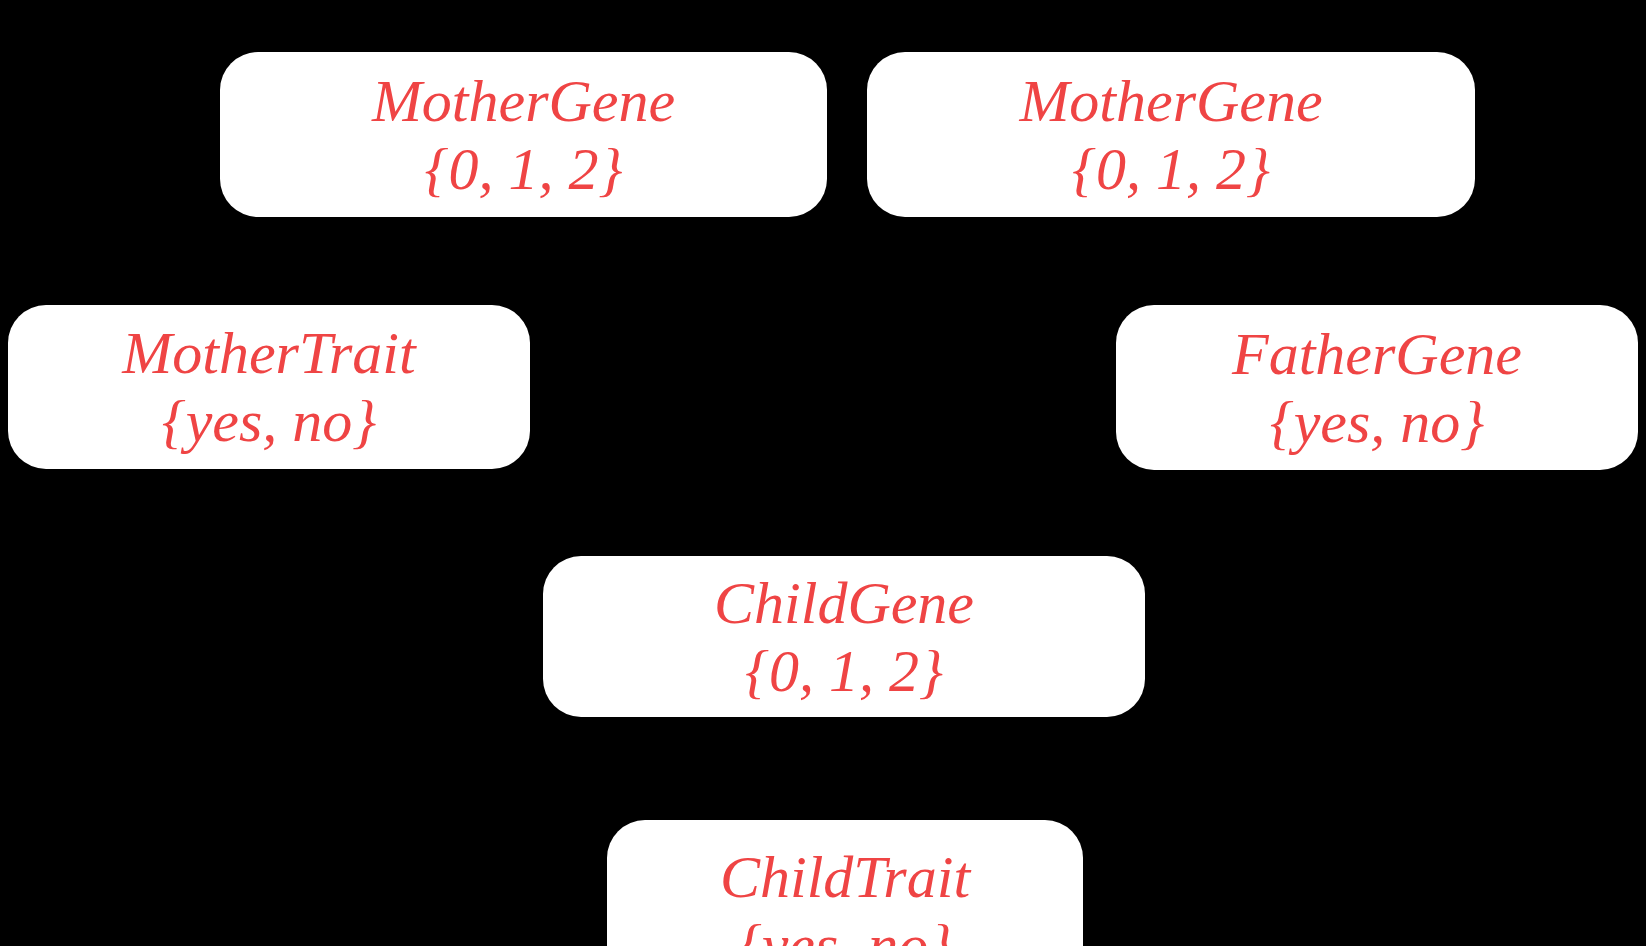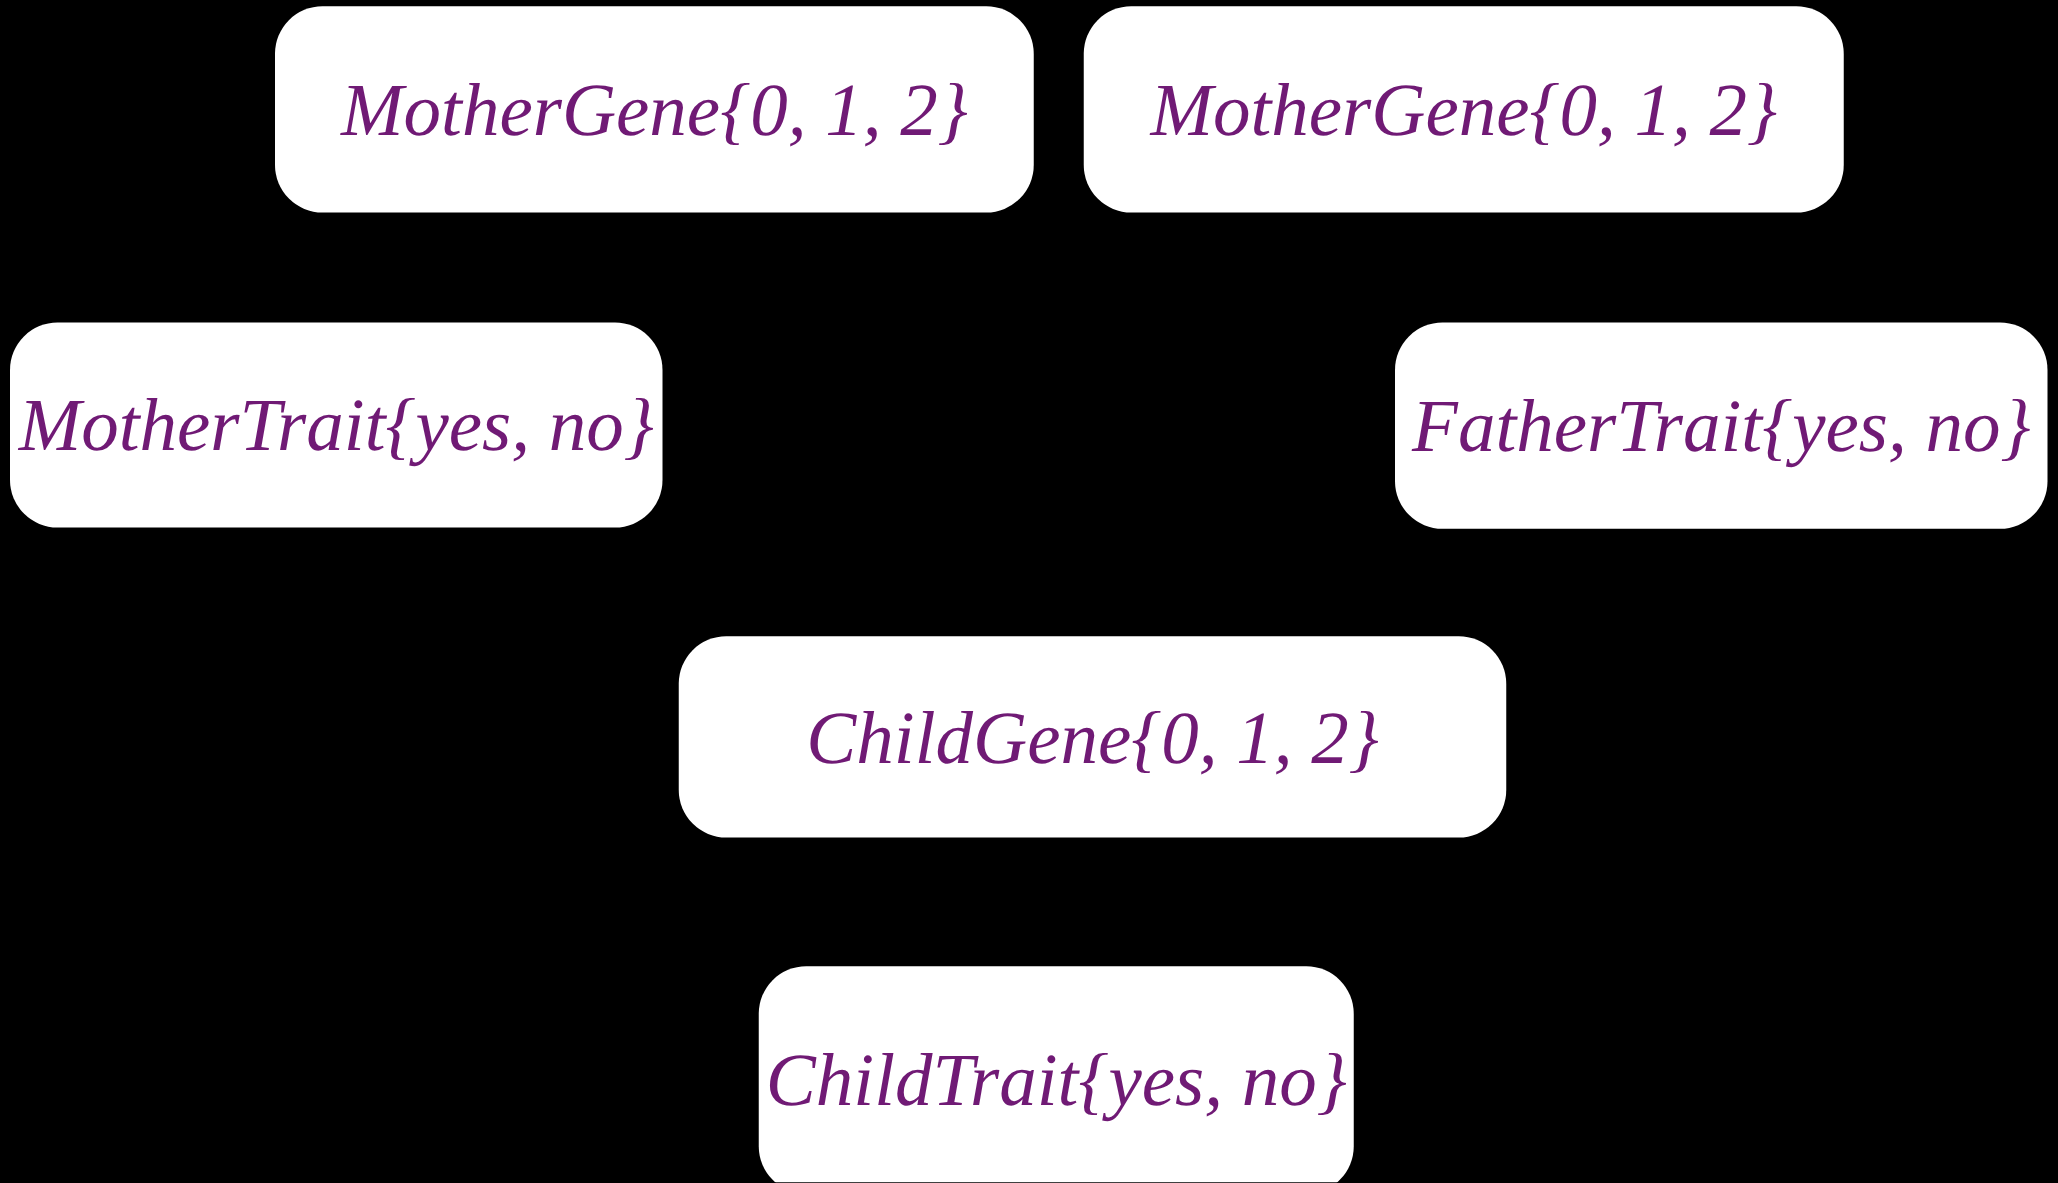--- a/index.html
+++ b/index.html
@@ -13,39 +13,40 @@
     height: 946px;
     background: #000000;
     overflow: hidden;
     font-family: "Liberation Serif", serif;
   }
   .node {
     position: absolute;
     background: #ffffff;
     border-radius: 38px;
     display: flex;
-    flex-direction: row;
+    flex-direction: column;
     align-items: center;
     justify-content: center;
     text-align: center;
-    color: #701a75;
+    color: #ef4444;
     font-style: italic;
     font-size: 60px;
     line-height: 68px;
     white-space: nowrap;
+    margin-top: 47px;
   }
   .node-title, .node-values {
     display: block;
   }
   
   .pos-mother-gene  { left: 220px;  top: 5px;   width: 607px; height: 165px; }
   .pos-father-gene  { left: 867px;  top: 5px;   width: 608px; height: 165px; }
   .pos-mother-trait { left: 8px;    top: 258px; width: 522px; height: 164px; }
   .pos-father-trait { left: 1116px; top: 258px; width: 522px; height: 165px; }
-  .pos-child-gene   { left: 543px;  top: 509px; width: 662px; height: 161px; }
+  .pos-child-gene   { left: 543px;  top: 509px; width: 602px; height: 161px; }
   .pos-child-trait  { left: 607px;  top: 773px; width: 476px; height: 182px; }
 </style>
 </head>
 <body>
 
 <div class="canvas">
 
   <div class="node pos-mother-gene">
     <span class="node-title">MotherGene</span>
     <span class="node-values">{0, 1, 2}</span>
@@ -55,21 +56,21 @@
     <span class="node-title">MotherGene</span>
     <span class="node-values">{0, 1, 2}</span>
   </div>
 
   <div class="node pos-mother-trait">
     <span class="node-title">MotherTrait</span>
     <span class="node-values">{yes, no}</span>
   </div>
 
   <div class="node pos-father-trait">
-    <span class="node-title">FatherTrait</span>
+    <span class="node-title">FatherGene</span>
     <span class="node-values">{yes, no}</span>
   </div>
 
   <div class="node pos-child-gene">
     <span class="node-title">ChildGene</span>
     <span class="node-values">{0, 1, 2}</span>
   </div>
 
   <div class="node pos-child-trait">
     <span class="node-title">ChildTrait</span>

